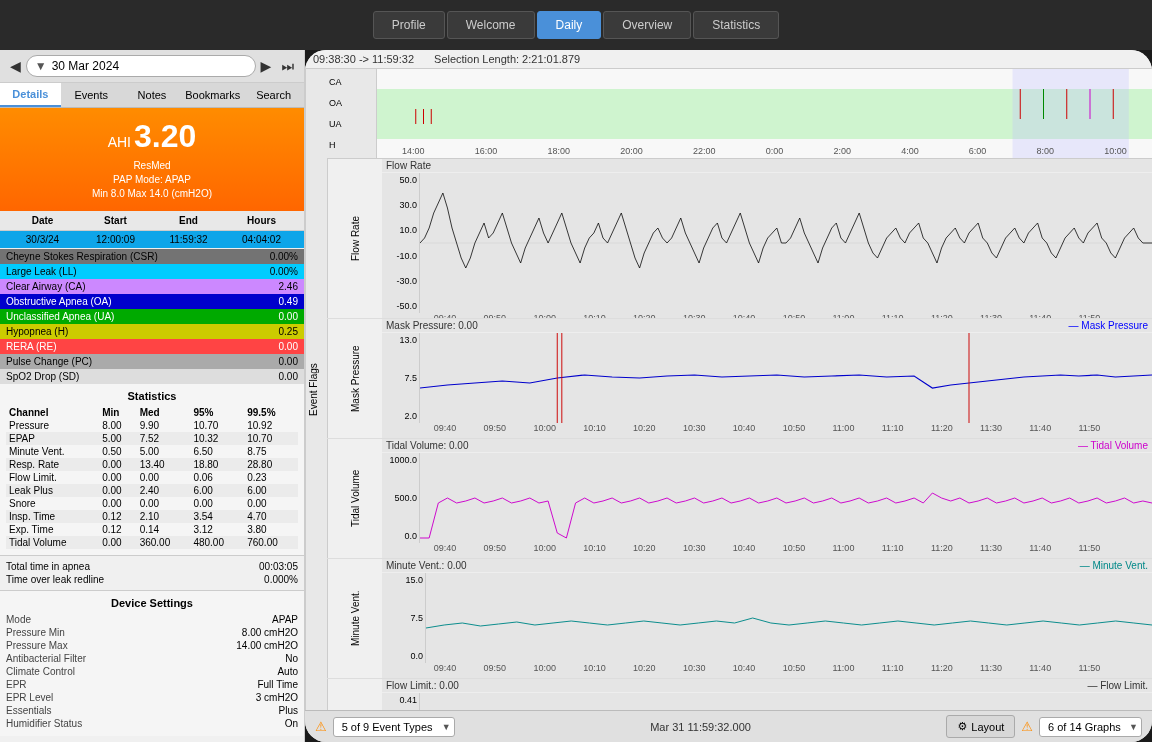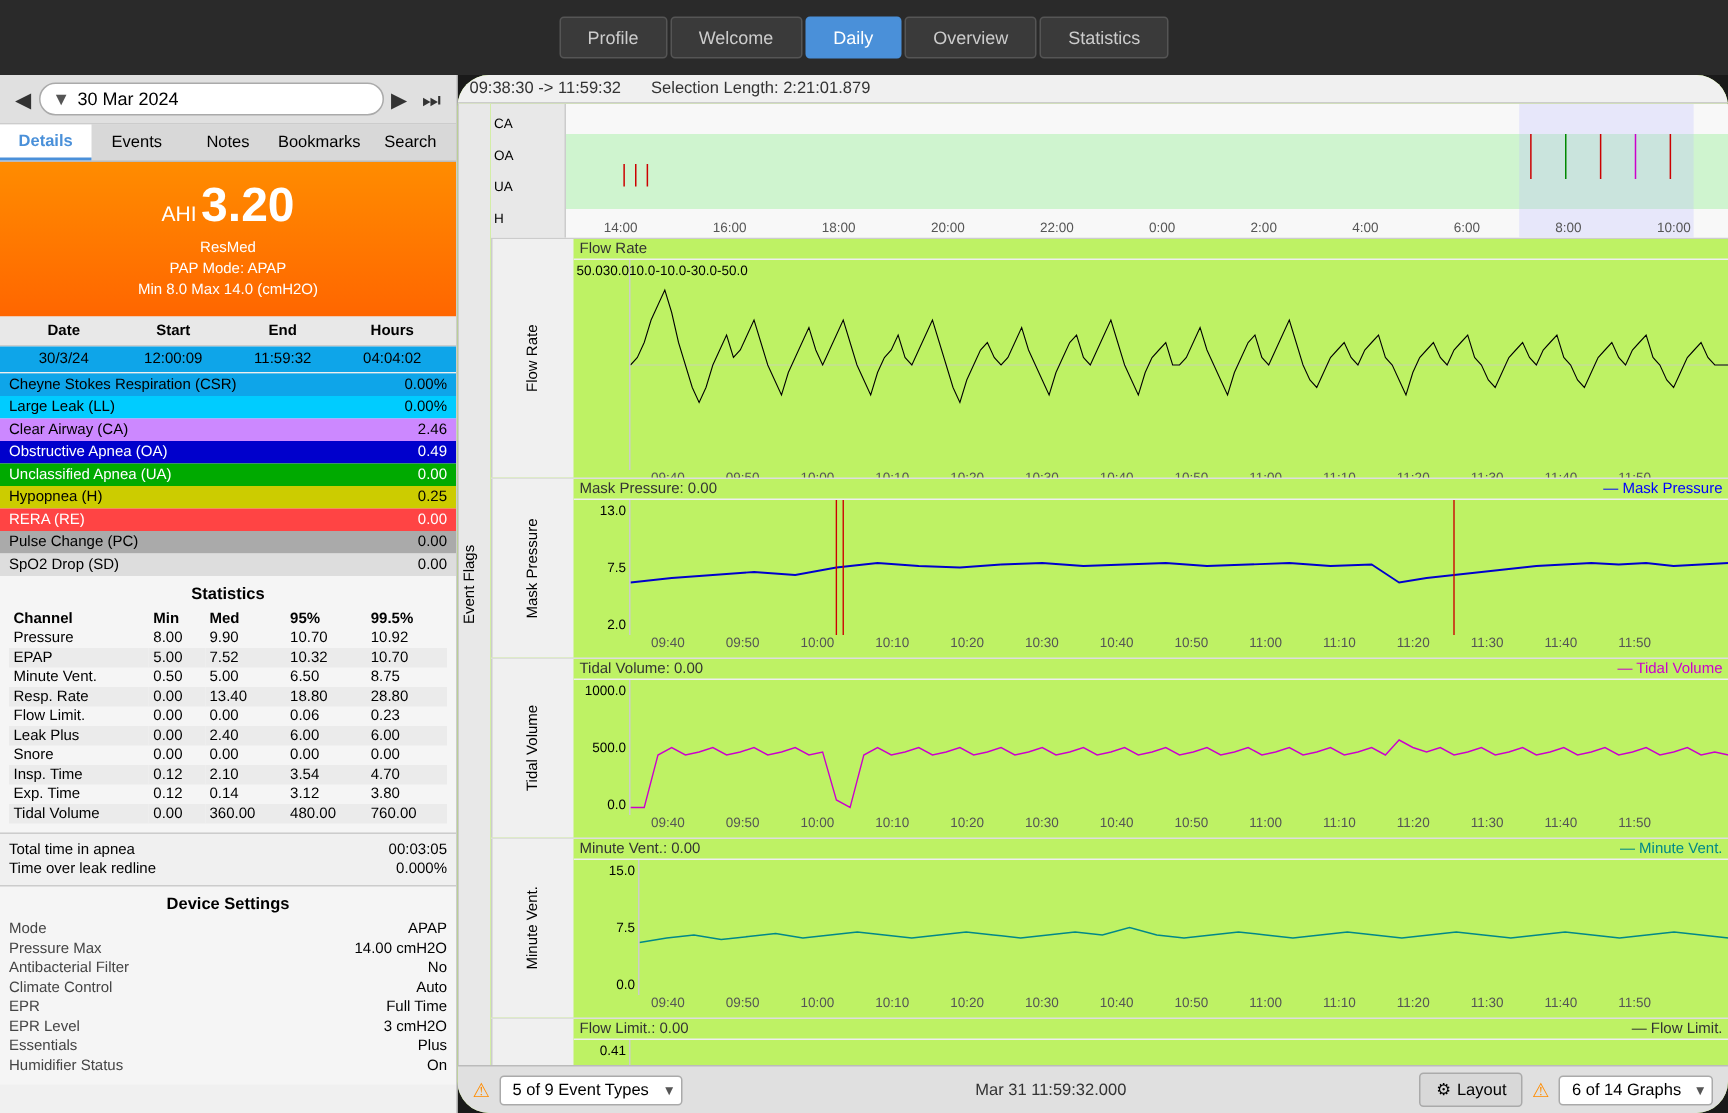--- a/index.html
+++ b/index.html
@@ -25,21 +25,21 @@
 
     .ahi-section { background: linear-gradient(to bottom, #ff8c00, #ff6600); padding: 10px; text-align: center; }
     .ahi-value { font-size: 32px; font-weight: bold; color: #fff; }
     .ahi-label { font-size: 14px; color: #fff; font-weight: normal; }
     .device-info { font-size: 10px; color: #fff; margin-top: 4px; line-height: 1.4; }
 
     .date-row { display: grid; grid-template-columns: 1fr 1fr 1fr 1fr; padding: 4px 6px; background: #e8e8e8; border-bottom: 1px solid #ccc; font-size: 10px; font-weight: bold; text-align: center; }
     .date-vals { display: grid; grid-template-columns: 1fr 1fr 1fr 1fr; padding: 3px 6px; background: #0ea5e9; font-size: 10px; text-align: center; border-bottom: 1px solid #eee; }
 
     .event-row { display: flex; justify-content: space-between; padding: 2px 6px; font-size: 10px; }
-    .event-csr { background: #0ea5e9; color: #000; }
+    .event-csr { background: #737373; color: #000; }
     .event-ll { background: #00ccff; color: #000; }
     .event-ca { background: #cc88ff; color: #000; }
     .event-oa { background: #0000cc; color: #fff; }
     .event-ua { background: #00aa00; color: #fff; }
     .event-h { background: #cccc00; color: #000; }
     .event-rera { background: #ff4444; color: #fff; }
     .event-pc { background: #aaaaaa; color: #000; }
     .event-sd { background: #dddddd; color: #000; }
 
     .stats-section { padding: 6px; background: #f5f5f5; }
@@ -52,21 +52,21 @@
     .totals-section { padding: 4px 6px; background: #f0f0f0; border-top: 1px solid #ccc; font-size: 10px; }
     .totals-row { display: flex; justify-content: space-between; padding: 1px 0; }
 
     .device-settings { padding: 6px; background: #f5f5f5; border-top: 1px solid #ccc; }
     .device-settings-title { text-align: center; font-weight: bold; font-size: 11px; margin-bottom: 4px; }
     .settings-row { display: flex; justify-content: space-between; font-size: 10px; padding: 1px 0; }
     .settings-row .label { color: #444; }
     .settings-row .value { font-weight: normal; }
 
     
-    .right-panel { flex: 1; background: #bef264; display: flex; flex-direction: column; overflow: hidden; border-radius: 21px; }
+    .right-panel { flex: 1; background: #e5e5e5; display: flex; flex-direction: column; overflow: hidden; border-radius: 21px; }
 
     .timeline-header { padding: 3px 8px; background: #f0f0f0; border-bottom: 1px solid #ccc; font-size: 11px; display: flex; gap: 20px; }
     .timeline-header span { color: #333; }
 
     .charts-area { flex: 1; display: flex; overflow: hidden; }
 
     .event-flags-label { writing-mode: vertical-rl; transform: rotate(180deg); font-size: 10px; background: #e8e8e8; padding: 4px 2px; border-right: 1px solid #ccc; text-align: center; width: 22px; flex-shrink: 0; }
 
     .charts-container { flex: 1; overflow-y: auto; overflow-x: hidden; }
 
@@ -286,20 +286,24 @@
         <span>0.000%</span>
       </div>
     </div>
 
     <div class="device-settings">
       <div class="device-settings-title">Device Settings</div>
       <div id="settings-rows">
           <div class="settings-row">
             <span class="label">Mode</span>
             <span class="value">APAP</span>
+          </div>
+          <div class="settings-row">
+            <span class="label">Pressure Min</span>
+            <span class="value">8.00 cmH2O</span>
           </div>
           <div class="settings-row">
             <span class="label">Pressure Max</span>
             <span class="value">14.00 cmH2O</span>
           </div>
           <div class="settings-row">
             <span class="label">Antibacterial Filter</span>
             <span class="value">No</span>
           </div>
           <div class="settings-row">
@@ -383,21 +387,21 @@
         </div>
 
         <div class="chart-row" style="height:160px;">
           <div class="chart-y-label">Flow Rate</div>
           <div class="chart-content">
             <div class="chart-header">
               <span>Flow Rate</span>
               <span></span>
             </div>
             <div style="display:flex; height:140px;">
-              <div style="width:38px; font-size:9px; display:flex; flex-direction:row; justify-content:space-between; padding:2px; text-align:left; border-right:1px solid #ccc;">
+              <div style="width:38px; font-size:9px; display:flex; flex-direction:column; justify-content:space-between; padding:2px; text-align:right; border-right:1px solid #ccc;">
                 <span>50.0</span>
                   <span>30.0</span>
                   <span>10.0</span>
                   <span>-10.0</span>
                   <span>-30.0</span>
                   <span>-50.0</span>
               </div>
               <svg style="flex:1; height:100%;" viewBox="0 0 800 140" preserveAspectRatio="none">
                 <line x1="0" y1="70" x2="800" y2="70" stroke="#ccc" stroke-width="0.5"></line>
 

